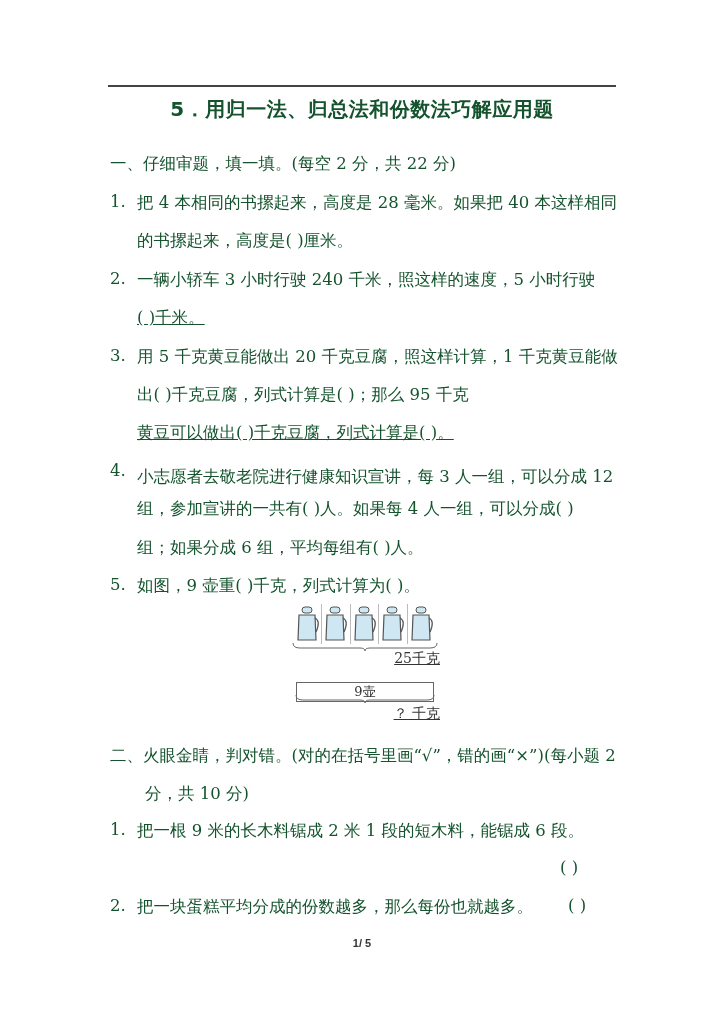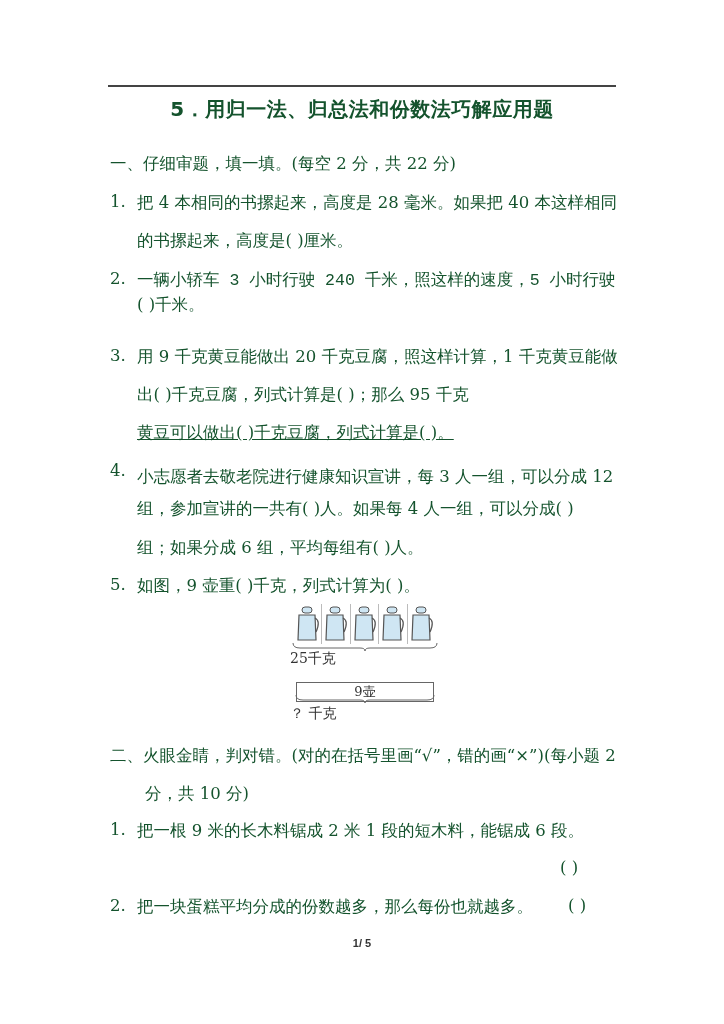--- a/index.html
+++ b/index.html
@@ -8,21 +8,21 @@
   .rule { position:absolute; left:108px; top:85px; width:508px; height:2px; background:#444; }
   .title { position:absolute; left:0; width:724px; top:96px; text-align:center;
            font-family:"DejaVu Sans","Liberation Sans",sans-serif; font-weight:bold;
            font-size:20px; color:#14532d; letter-spacing:0.5px; }
   .line { position:absolute; font-size:16.5px; white-space:nowrap; color:#14532d; }
   .figure { position:absolute; left:290px; top:602px; width:150px; height:124px; }
   .pots { position:absolute; left:4px; top:2px; width:142px; height:40px; display:flex; }
   .pot { width:28.4px; height:40px; border-right:1px solid #bbb; box-sizing:border-box; position:relative; }
   .pot:last-child { border-right:none; }
   .brace { position:absolute; }
-  .fig-label { position:absolute; width:150px; text-align:left; font-size:14px; color:#333; }
+  .fig-label { position:absolute; width:150px; text-align:right; font-size:14px; color:#333;text-decoration:underline; }
   .box { position:absolute; left:6px; top:80px; width:138px; height:20px; border:1px solid #666;
          box-sizing:border-box; text-align:center; font-size:13px; line-height:18px; color:#333; }
   .page-no { position:absolute; top:937px; left:0; width:724px; text-align:center;
              font-family:"Liberation Sans",sans-serif; font-size:11px; font-weight:bold; color:#333; }
 </style>
 </head>
 <body>
 
 <div class="rule"></div>
 <div class="title">5．用归一法、归总法和份数法巧解应用题</div>
@@ -30,27 +30,27 @@
 <div class="line" style="left:110px;top:153px;">一、仔细审题，填一填。(每空 2 分，共 22 分)</div>
 
 <div>
   <div class="line" style="left:110px;top:192px;">1.</div>
   <div class="line" style="left:137px;top:192px;">把 4 本相同的书摞起来，高度是 28 毫米。如果把 40 本这样相同</div>
   <div class="line" style="left:137px;top:230px;">的书摞起来，高度是(      )厘米。</div>
 </div>
 
 <div>
   <div class="line" style="left:110px;top:269px;">2.</div>
-  <div class="line" style="left:137px;top:269px;font-family:Liberation Mono, monospace;">一辆小轿车 3 小时行驶 240 千米，照这样的速度，5  小时行驶</div>
-  <div class="line" style="left:137px;top:294px;">(         )千米。</div>
+  <div class="line" style="left:137px;top:269px;">一辆小轿车 3 小时行驶 240 千米，照这样的速度，5  小时行驶</div>
+  <div class="line" style="left:137px;top:307px;text-decoration:underline;">(         )千米。</div>
 </div>
 
 <div>
   <div class="line" style="left:110px;top:346px;">3.</div>
-  <div class="line" style="left:137px;top:346px;">用 9 千克黄豆能做出 20 千克豆腐，照这样计算，1 千克黄豆能做</div>
+  <div class="line" style="left:137px;top:346px;">用 5 千克黄豆能做出 20 千克豆腐，照这样计算，1 千克黄豆能做</div>
   <div class="line" style="left:137px;top:384px;">出(      )千克豆腐，列式计算是(                              )；那么 95 千克</div>
   <div class="line" style="left:137px;top:422px;text-decoration:underline;">黄豆可以做出(      )千克豆腐，列式计算是(                       )。</div>
 </div>
 
 <div>
   <div class="line" style="left:110px;top:461px;">4.</div>
   <div class="line" style="left:137px;top:466px;">小志愿者去敬老院进行健康知识宣讲，每 3 人一组，可以分成 12</div>
   <div class="line" style="left:137px;top:498px;">组，参加宣讲的一共有(      )人。如果每 4 人一组，可以分成(      )</div>
   <div class="line" style="left:137px;top:537px;">组；如果分成 6 组，平均每组有(      )人。</div>
 </div>

